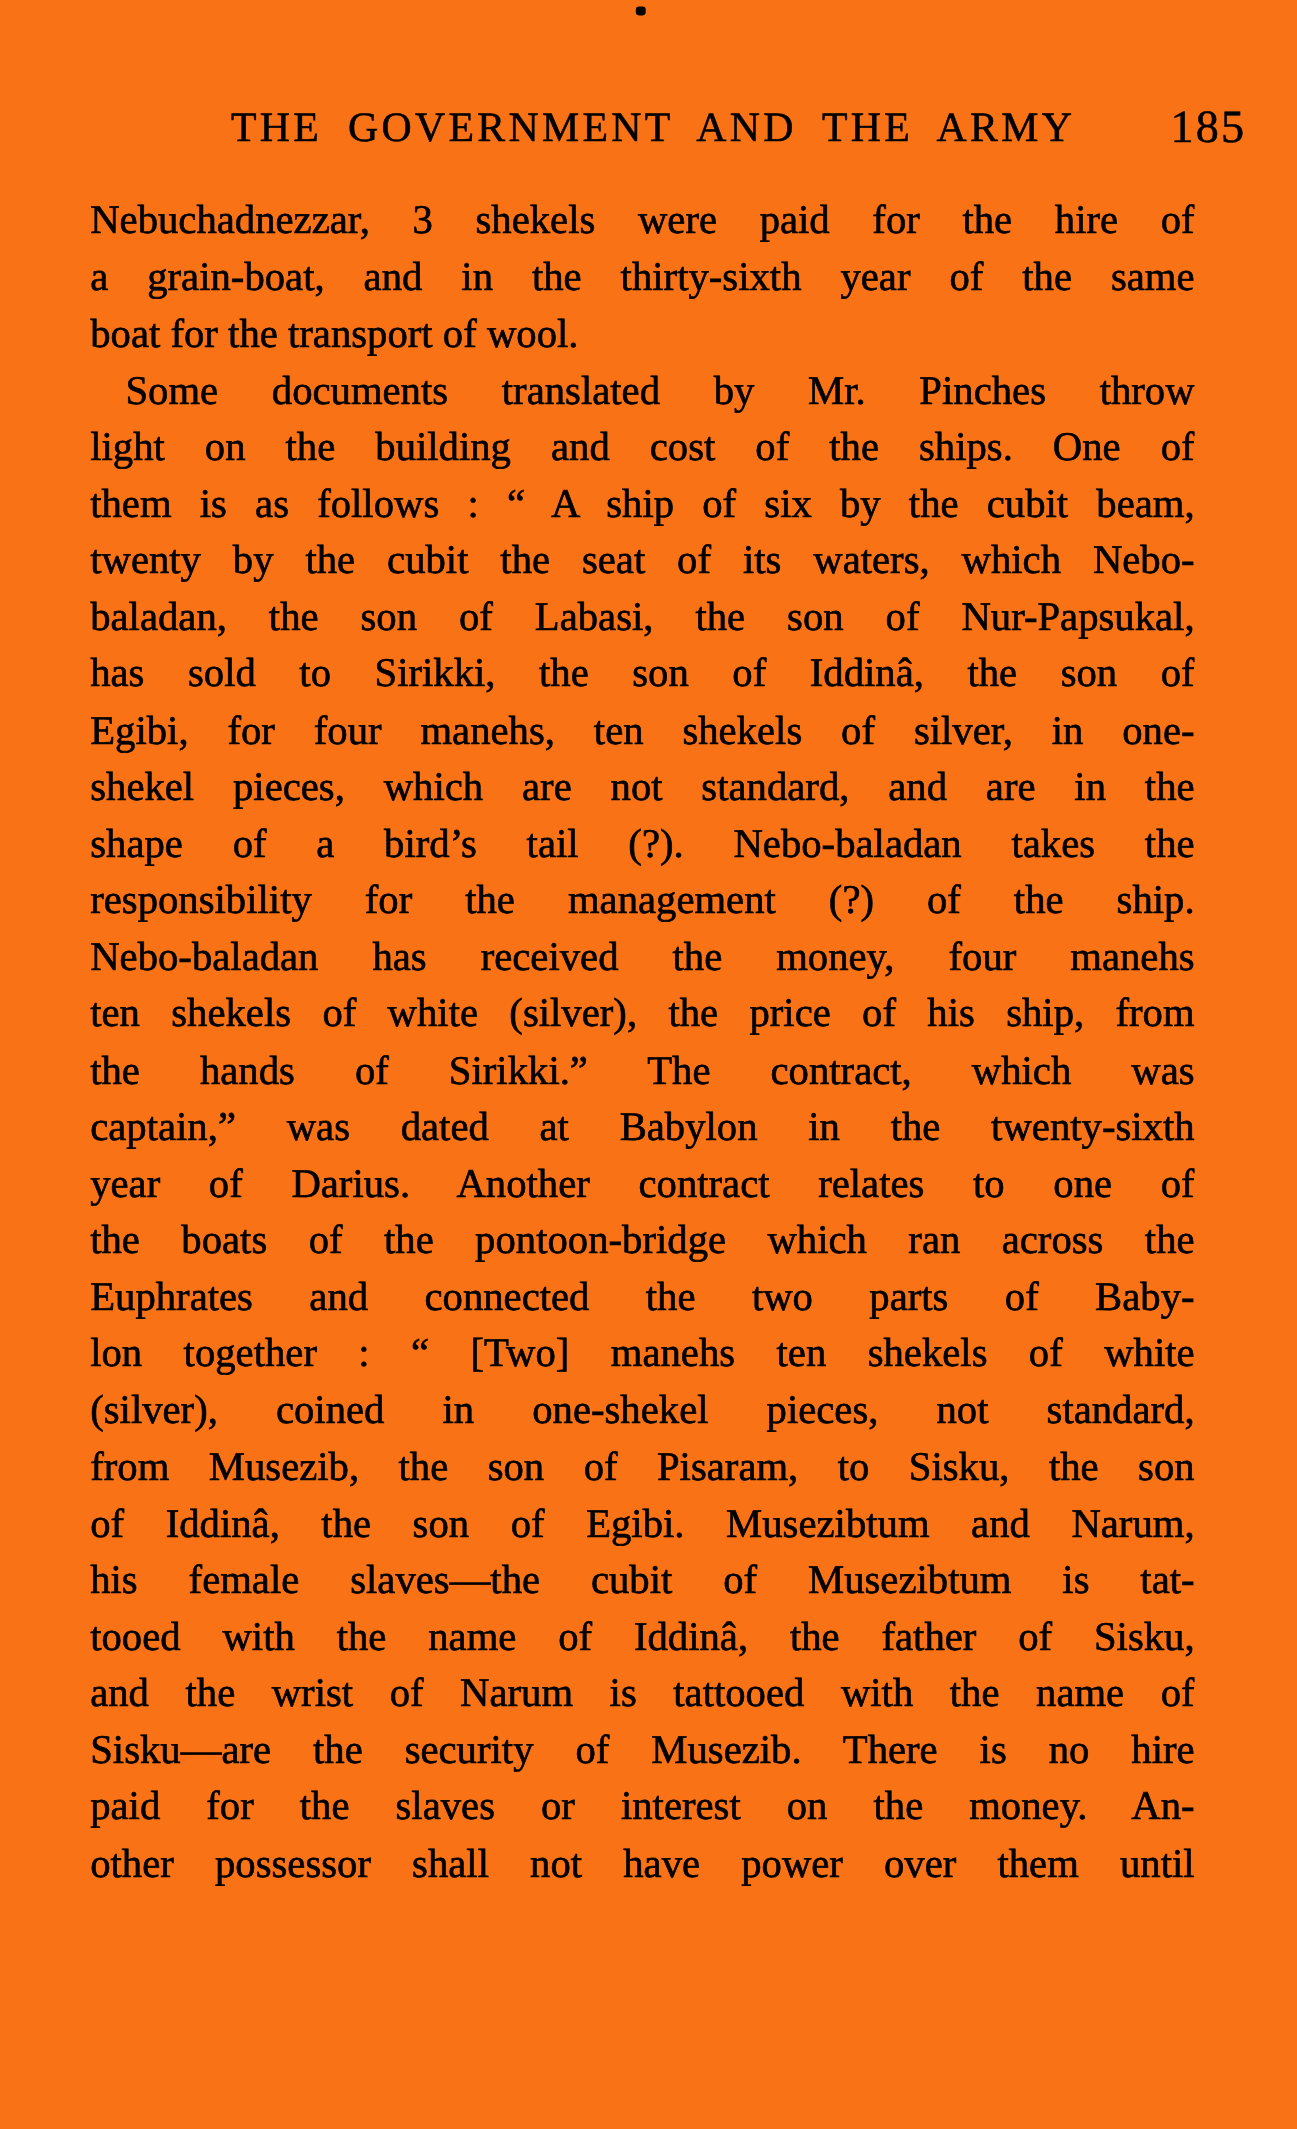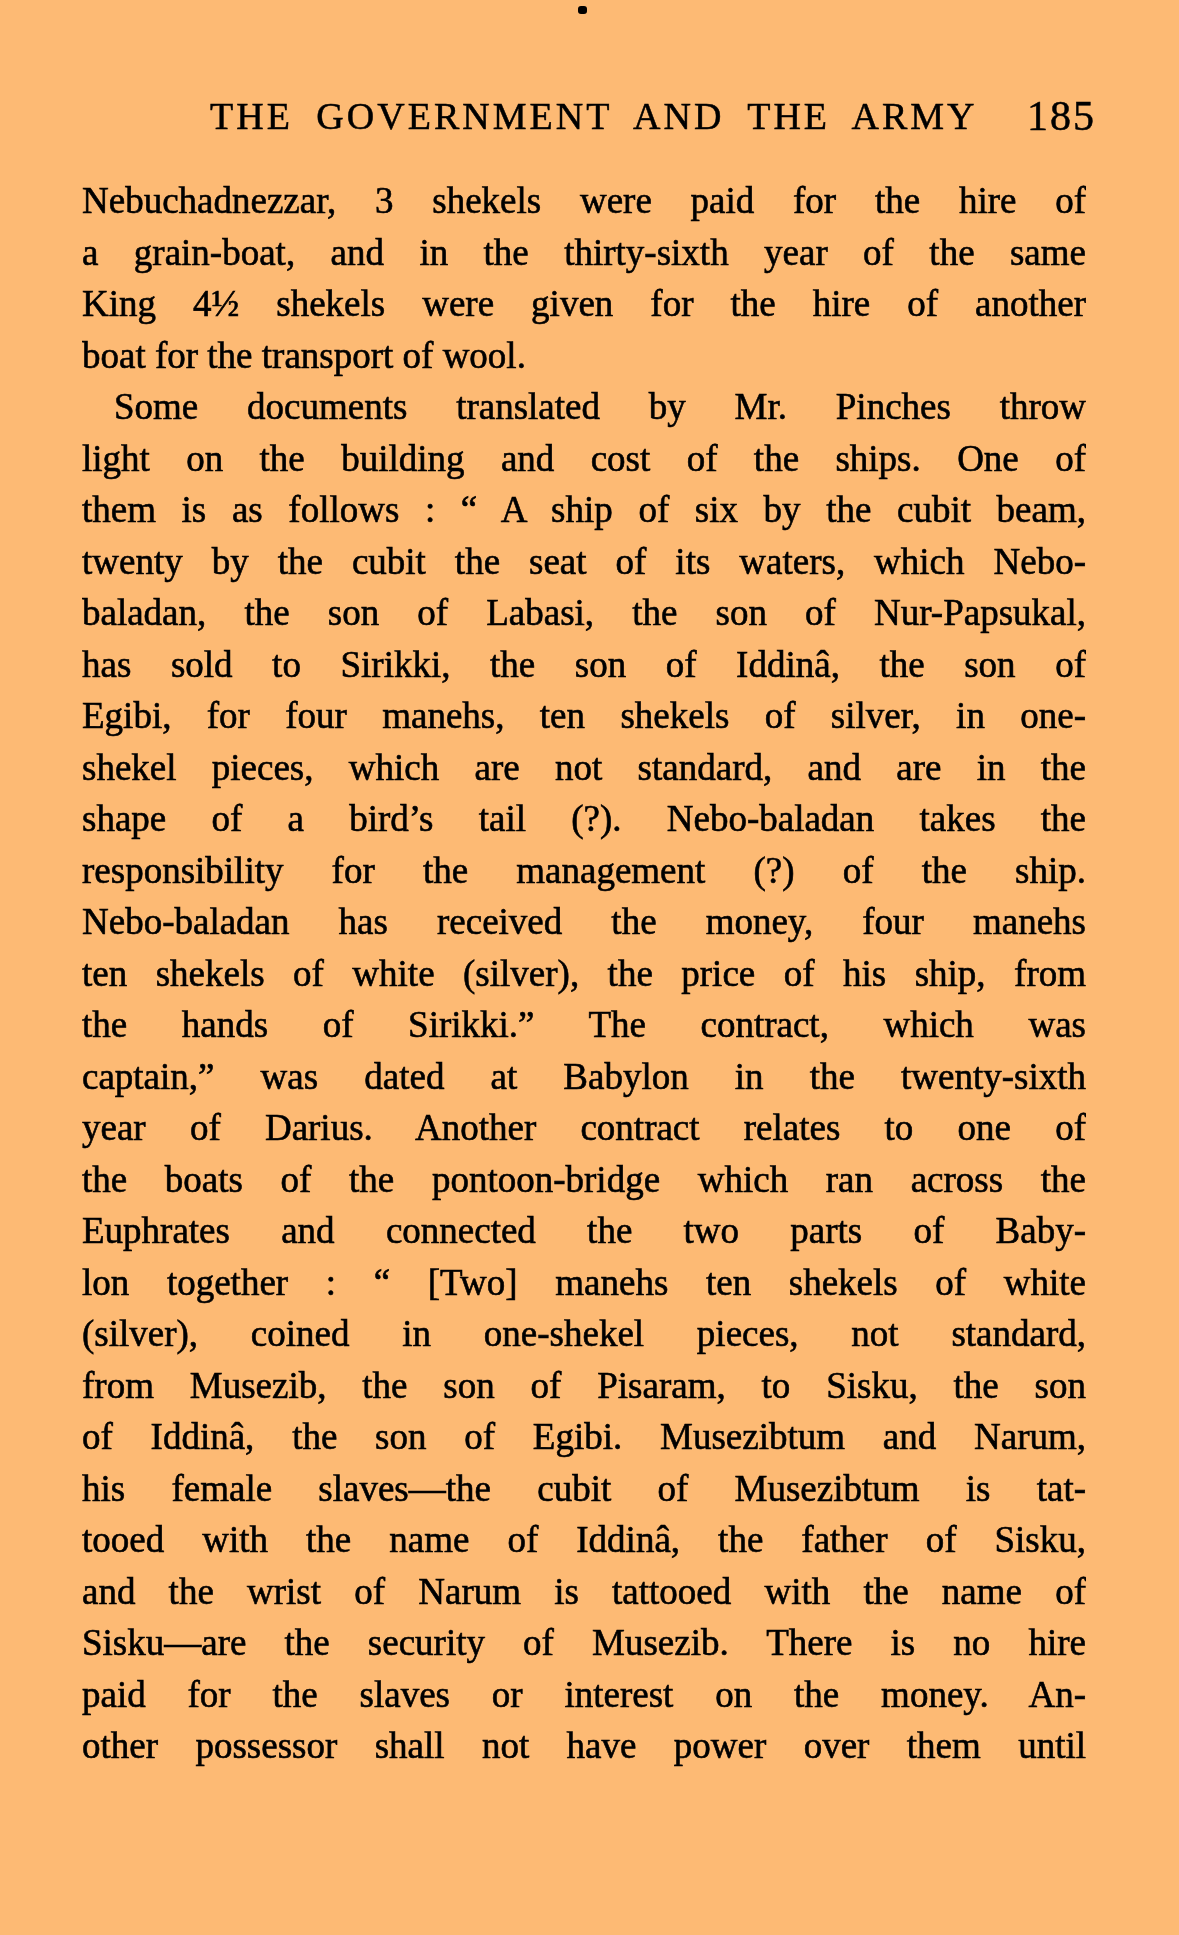--- a/index.html
+++ b/index.html
@@ -4,21 +4,21 @@
 <style>
   html, body {
     margin: 0;
     padding: 0;
     background: #ffffff;
   }
   .page {
     position: relative;
     width: 1179px;
     height: 1935px;
-    background: #fdba74;
+    background: #f97316;
     color: #000000;
     font-family: "Liberation Serif", serif;
     overflow: hidden;
   }
   .top-dot {
     position: absolute;
     left: 578px;
     top: 6px;
     width: 9px;
     height: 8px;
@@ -30,21 +30,21 @@
     left: 210px;
     top: 94px;
     font-size: 38px;
     letter-spacing: 3px;
     word-spacing: 11px;
     white-space: nowrap;
     -webkit-text-stroke: 0.5px #000;
   }
   .running-header-num {
     position: absolute;
-    left: 1027px;
+    left: 1064px;
     top: 92px;
     font-size: 42px;
     letter-spacing: 2px;
     -webkit-text-stroke: 0.5px #000;
   }
   .body-block {
     position: absolute;
     left: 82px;
     top: 175px;
     width: 1004px;
@@ -70,21 +70,20 @@
 
 <div class="page">
   <div class="top-dot"></div>
 
   <div class="running-header-title">THE GOVERNMENT AND THE ARMY</div>
   <div class="running-header-num">185</div>
 
   <div class="body-block">
     <div class="line">Nebuchadnezzar, 3 shekels were paid for the hire of</div>
     <div class="line">a grain-boat, and in the thirty-sixth year of the same</div>
-    <div class="line">King 4½ shekels were given for the hire of another</div>
     <div class="line para-end">boat for the transport of wool.</div>
     <div class="line indent">Some documents translated by Mr. Pinches throw</div>
     <div class="line">light on the building and cost of the ships. One of</div>
     <div class="line">them is as follows : “ A ship of six by the cubit beam,</div>
     <div class="line">twenty by the cubit the seat of its waters, which Nebo-</div>
     <div class="line">baladan, the son of Labasi, the son of Nur-Papsukal,</div>
     <div class="line">has sold to Sirikki, the son of Iddinâ, the son of</div>
     <div class="line">Egibi, for four manehs, ten shekels of silver, in one-</div>
     <div class="line">shekel pieces, which are not standard, and are in the</div>
     <div class="line">shape of a bird’s tail (?). Nebo-baladan takes the</div>

